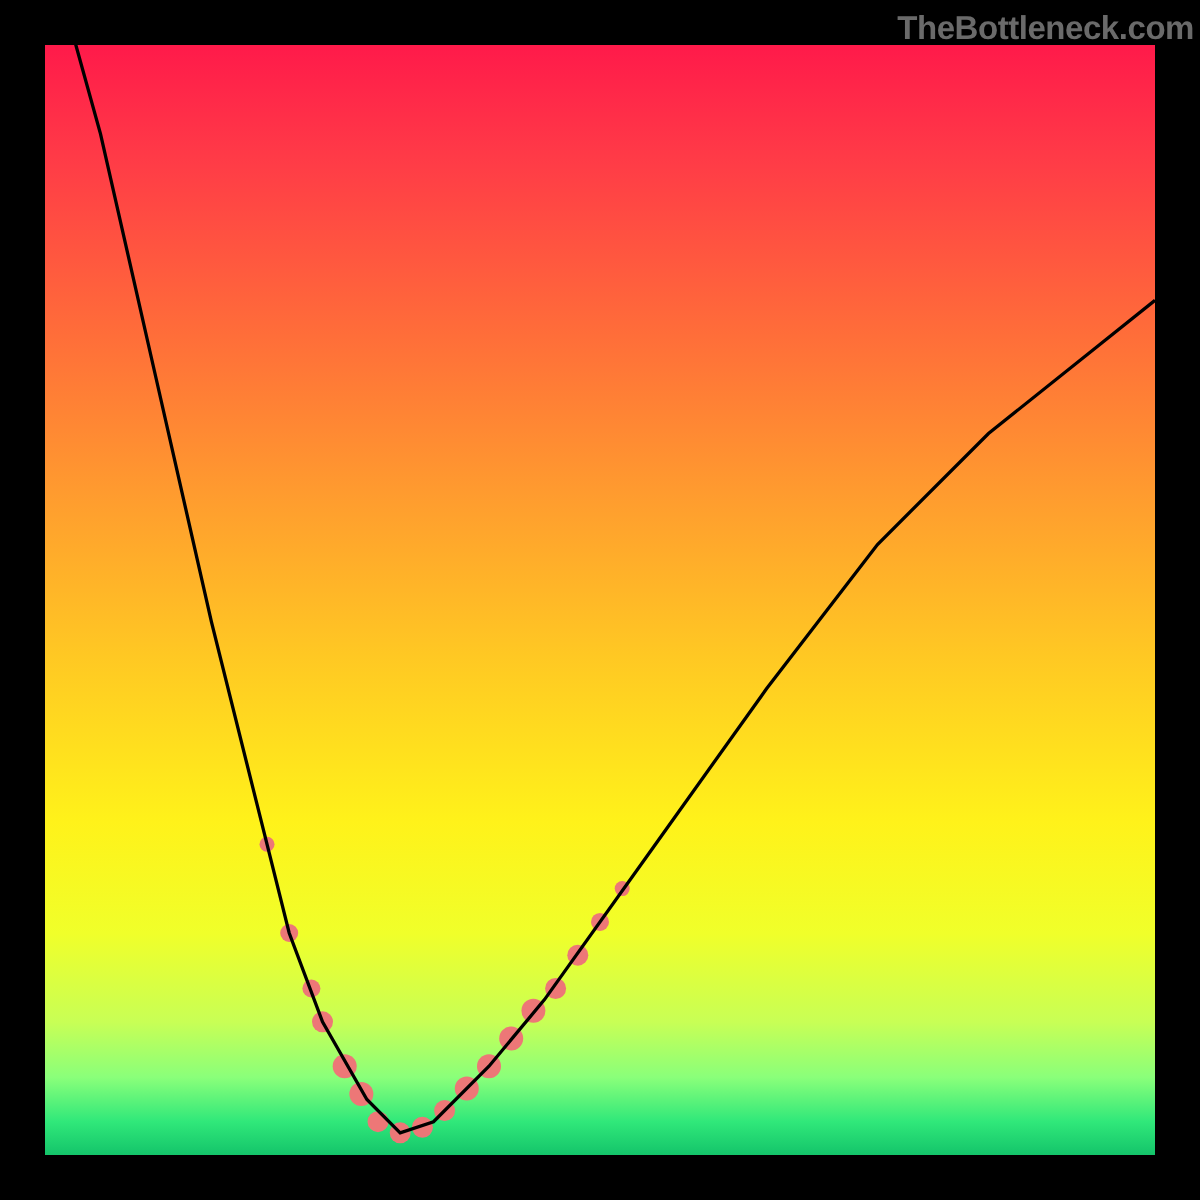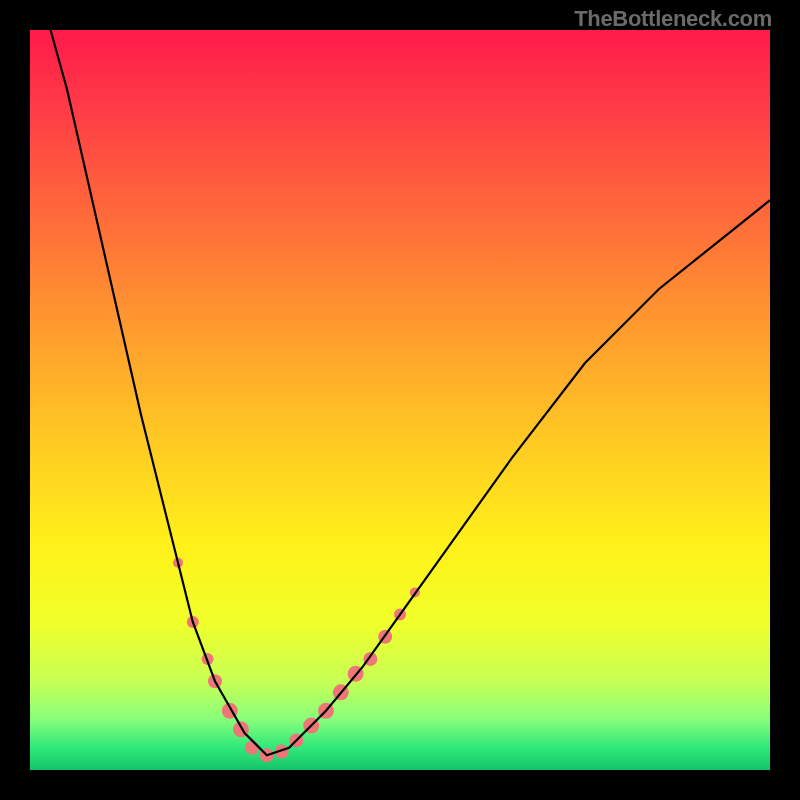--- a/index.html
+++ b/index.html
@@ -13,21 +13,21 @@
   }
   .outer {
     position: relative;
     width: 800px;
     height: 800px;
     background: #000;
   }
   .watermark {
     position: absolute;
     top: 6px;
-    right: 28px;
+    right: 4px;
     color: #6a6a6a;
     font-size: 22px;
     font-weight: bold;
     letter-spacing: -0.3px;
     z-index: 3;
     margin-left: 47px;
   }
   .plot-frame {
     position: absolute;
     left: 30px;

